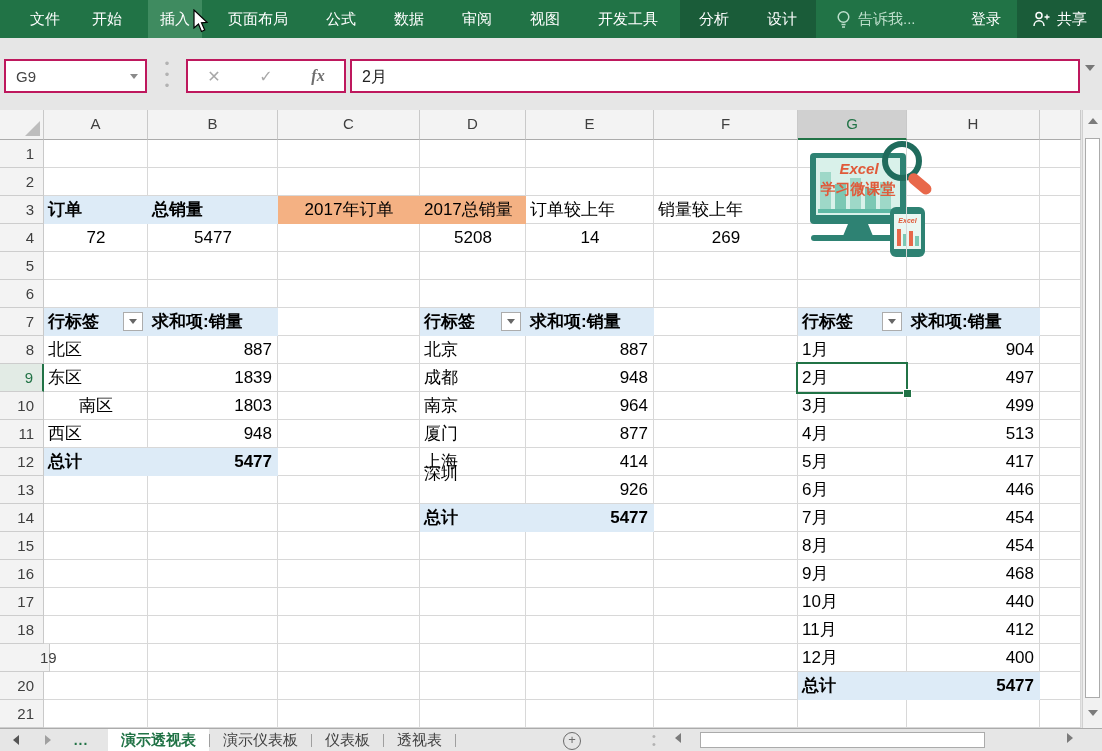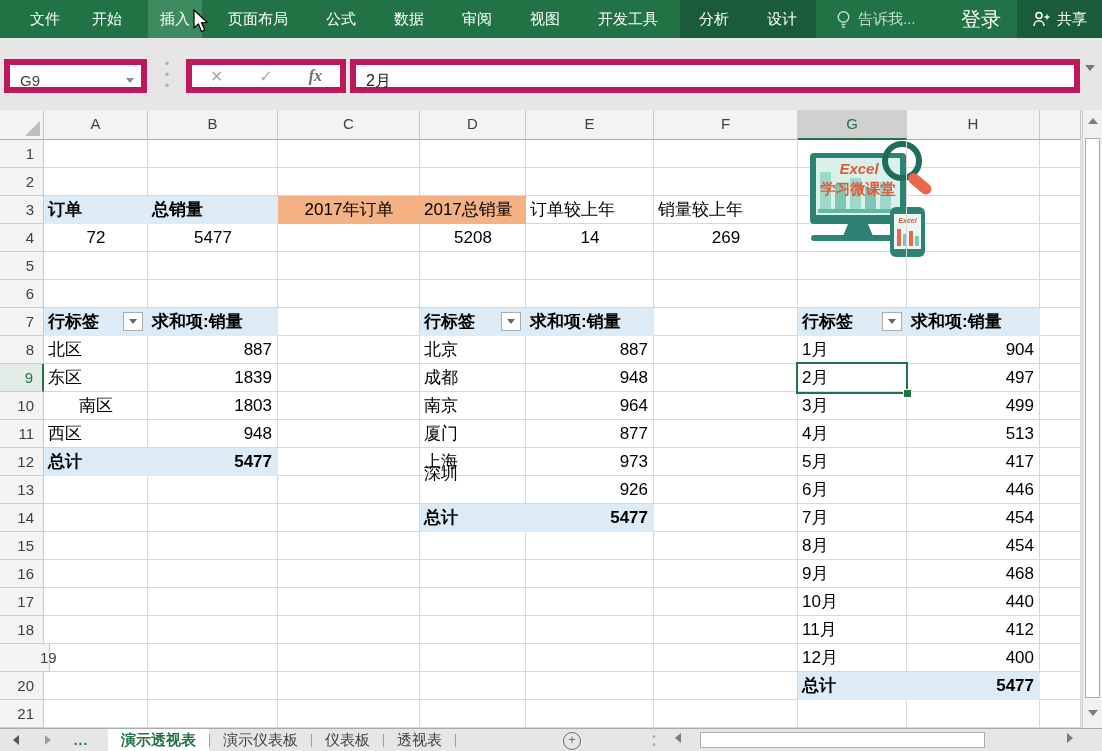--- a/index.html
+++ b/index.html
@@ -7,26 +7,26 @@
        font-family:"Liberation Sans","DejaVu Sans",sans-serif;}
   .abs{position:absolute;box-sizing:border-box;}
   
   .ribbon{left:0;top:0;width:1102px;height:38px;background:#217346;display:flex;align-items:stretch;}
   .rtab{display:flex;align-items:center;padding:0 12px;color:#fff;font-size:15px;cursor:default;}
   .rtab.file{margin-left:16px;padding:0 14px;}
   .rtab.hv{background:#3F8B60;position:relative;}
   .ctxwrap{display:flex;background:#1A5C39;margin-left:10px;}
   .ctxwrap .rtab{padding:0 19px;}
   .tellme{display:flex;align-items:center;gap:7px;color:#BEDFCC;font-size:15px;margin-left:20px;}
-  .signin{display:flex;align-items:center;color:#fff;font-size:20px;margin-left:auto;padding:0 16px;}
+  .signin{display:flex;align-items:center;color:#fff;font-size:15px;margin-left:auto;padding:0 16px;}
   .share{display:flex;align-items:center;gap:7px;background:#1A5C39;color:#fff;font-size:15px;padding:0 15px;}
   .cursor-icon{position:absolute;left:192px;top:9px;z-index:50;}
   
   .fbar{left:0;top:38px;width:1102px;height:65px;background:#E6E6E6;}
-  .whitebox{position:absolute;background:#fff;border:6px solid #be185d;box-sizing:border-box;}
+  .whitebox{position:absolute;background:#fff;border:2px solid #be185d;box-sizing:border-box;}
   .namebox{left:4px;top:21px;width:143px;height:34px;font-size:15px;color:#444;line-height:32px;padding-left:10px;}
   .nb-arrow{position:absolute;right:7px;top:13px;width:0;height:0;border-left:4px solid transparent;border-right:4px solid transparent;border-top:5px solid #8A8A8A;}
   .fdots{position:absolute;left:163px;top:20px;color:#B2B2B2;font-size:13px;line-height:11px;text-align:center;width:8px;}
   .fbtns{left:186px;top:21px;width:160px;height:34px;display:flex;align-items:center;justify-content:space-around;}
   .fx-x,.fx-ck{color:#A8A8A8;font-size:16px;font-weight:bold;}
   .fx-fx{color:#6E6E6E;font-size:16px;font-style:italic;font-weight:bold;font-family:"Liberation Serif",serif;}
   .ffield{left:350px;top:21px;width:730px;height:34px;font-size:16px;color:#222;line-height:32px;padding-left:10px;}
   .fchev{position:absolute;left:1085px;top:27px;width:0;height:0;border-left:5px solid transparent;border-right:5px solid transparent;border-top:6px solid #777;}
   
   .corner{left:0;top:110px;width:44px;height:30px;background:#F3F3F3;border-right:1px solid #C9C9C9;border-bottom:1px solid #ABABAB;}
@@ -274,21 +274,21 @@
     </div>
     <div class="cell a-left" style="left: 420px; top: 336px; width: 106px; height: 28px;">北京</div>
     <div class="cell a-right" style="left: 526px; top: 336px; width: 128px; height: 28px;">887</div>
     <div class="cell a-left" style="left: 420px; top: 364px; width: 106px; height: 28px;">成都</div>
     <div class="cell a-right" style="left: 526px; top: 364px; width: 128px; height: 28px;">948</div>
     <div class="cell a-left" style="left: 420px; top: 392px; width: 106px; height: 28px;">南京</div>
     <div class="cell a-right" style="left: 526px; top: 392px; width: 128px; height: 28px;">964</div>
     <div class="cell a-left" style="left: 420px; top: 420px; width: 106px; height: 28px;">厦门</div>
     <div class="cell a-right" style="left: 526px; top: 420px; width: 128px; height: 28px;">877</div>
     <div class="cell a-left" style="left: 420px; top: 448px; width: 106px; height: 28px;">上海</div>
-    <div class="cell a-right" style="left: 526px; top: 448px; width: 128px; height: 28px;">973</div>
+    <div class="cell a-right" style="left: 526px; top: 448px; width: 128px; height: 28px;">414</div>
     <div class="cell a-left" style="left: 420px; top: 460px; width: 106px; height: 28px;">深圳</div>
     <div class="cell a-right" style="left: 526px; top: 476px; width: 128px; height: 28px;">926</div>
     <div class="cell a-left b" style="left: 420px; top: 504px; width: 106px; height: 28px; background: rgb(221, 235, 247);">总计</div>
     <div class="cell a-right b" style="left: 526px; top: 504px; width: 128px; height: 28px; background: rgb(221, 235, 247);">5477</div>
     <div class="cell a-left b" style="left: 798px; top: 308px; width: 109px; height: 28px; background: rgb(221, 235, 247);">行标签</div>
     <div class="cell a-left b" style="left: 907px; top: 308px; width: 133px; height: 28px; background: rgb(221, 235, 247);">求和项:销量</div>
     <div class="filterbtn" style="left: 882px; top: 312px;">
       <div class="ftri"></div>
     </div>
     <div class="cell a-left" style="left: 798px; top: 336px; width: 109px; height: 28px;">1月</div>

